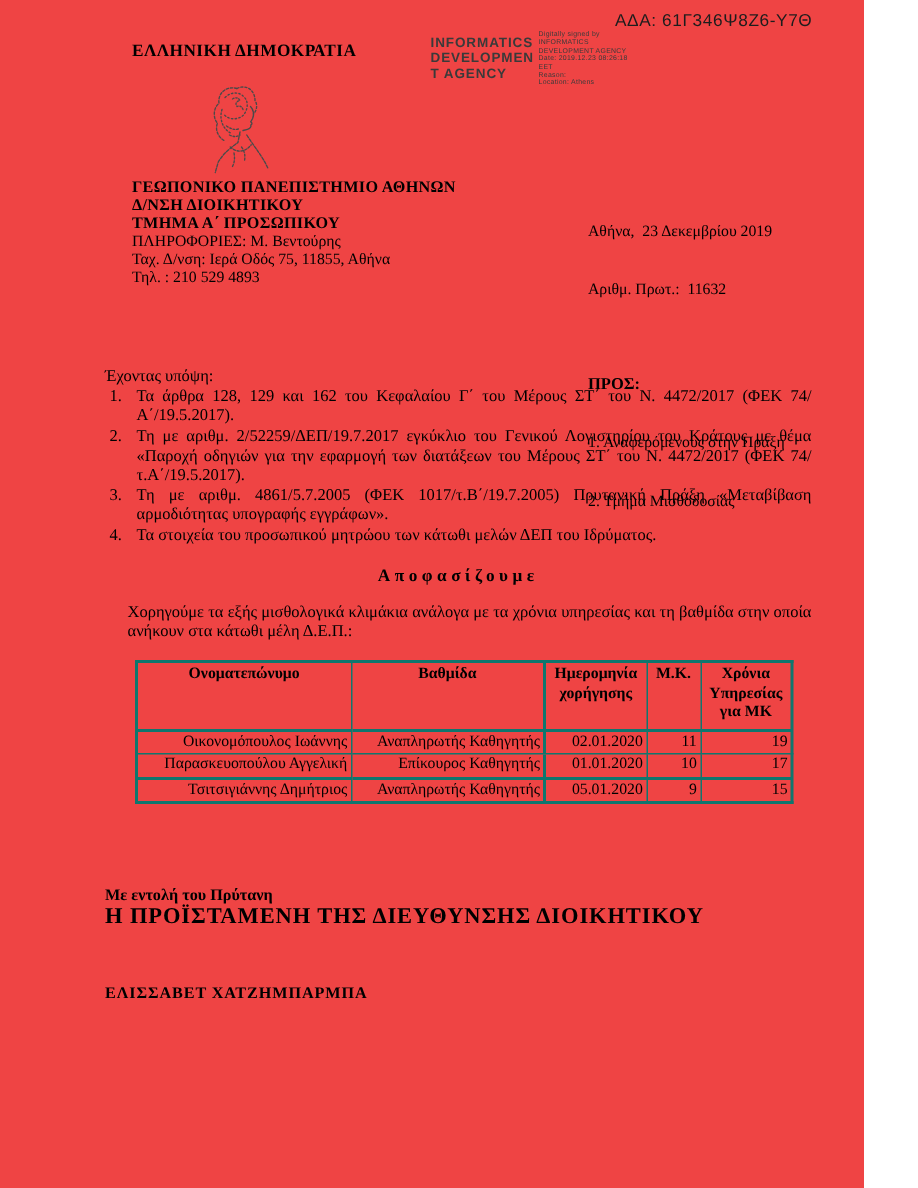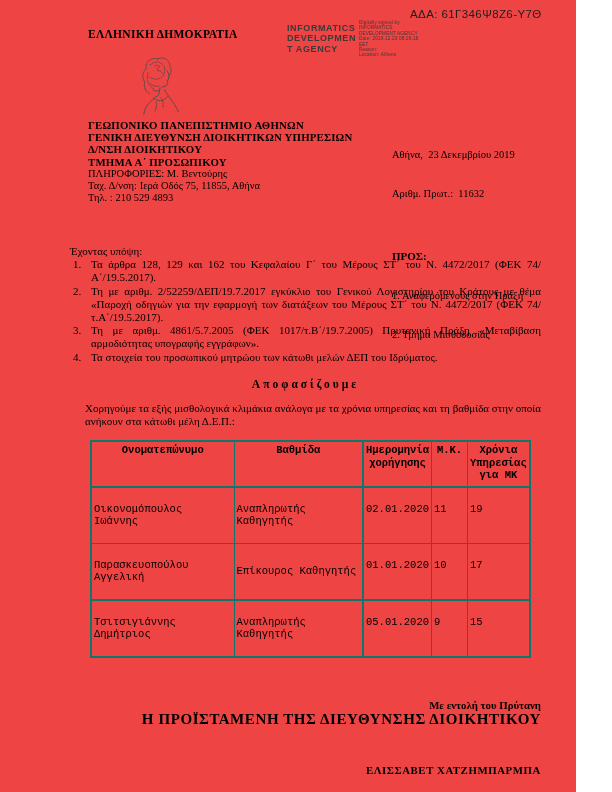--- a/index.html
+++ b/index.html
@@ -42,32 +42,32 @@
   .praxi { text-align:center; font-weight:bold; font-size:11.5px; letter-spacing:1.5px; }
   .preamble { margin-top:4px; }
   ol.items { list-style:none; }
   ol.items li { display:flex; }
   .num { flex:none; width:21px; padding-left:3px; }
   .itext { flex:1; text-align:justify; }
   .decide { text-align:center; font-weight:bold; font-size:11.5px; letter-spacing:3px; margin-top:14px; }
   .grant { margin:11px 0 0 15px; width:456px; text-align:justify; }
   
   table.mk { border-collapse:collapse; margin:12px 0 0 20px; table-layout:fixed; }
-  table.mk, table.mk th, table.mk td { border:1px solid #0f766e;font-family:Liberation Mono, monospace; }
+  table.mk, table.mk th, table.mk td { border:1px solid #0f766e; }
   table.mk { border-width:2px; }
   table.mk th {
     font-size:10.5px; font-weight:bold; text-align:center; vertical-align:top;
     padding:2px 2px 4px; border-bottom-width:2px; line-height:12.5px;
   }
-  table.mk td { font-size:10.5px; text-align:left; vertical-align:top; padding:15px 2px; line-height:12.5px; }
+  table.mk td { font-size:10.5px; text-align:right; vertical-align:top; padding:1px 2px; line-height:12.5px; }
   table.mk td.mid { vertical-align:middle; }
   table.mk .thick-left { border-left-width:2px; }
   table.mk tr.thick-top td { border-top-width:2px; }
   
-  .sig { margin-top:41px; text-align:right; }
+  .sig { margin-top:55px; text-align:left; }
   .sig .l1 { font-weight:bold; font-size:10.8px; }
   .sig .l2 { font-weight:bold; font-size:15px; letter-spacing:.6px; margin-top:.5px; }
   .sig .name { font-weight:bold; font-size:10.8px; letter-spacing:.6px; margin-top:38px; }
 </style>
 </head>
 <body>
 
 <div class="page">
 
   <div class="ada">ΑΔΑ: 61Γ346Ψ8Ζ6-Υ7Θ</div>
@@ -102,21 +102,20 @@
       <path d="M19 11 C23 7 29 7 32 11 C35 14 34 20 31 23 C27.5 26 21.5 26 18.5 22.5" stroke-dasharray="1 1.5"></path>
       <path d="M17 19 C15 25 17.5 32 22.5 34.5" stroke-dasharray="1 1.4"></path>
       <path d="M24 12 q3 -2 5 1 q-4 1 -2 4 q3 -1 4 2" stroke-dasharray="1 1.2"></path>
       <path d="M20 30 q4 3 8 2 M22 36 q4 2 7 0" stroke-dasharray="1.2 1.2"></path>
       <path d="M30 44 q3 4 2 9 M25 48 q1 5 -1 9" stroke-dasharray="1.4 1.2"></path>
     </g>
   </svg>
 
   <div class="sender">
     <div class="b">ΓΕΩΠΟΝΙΚΟ ΠΑΝΕΠΙΣΤΗΜΙΟ ΑΘΗΝΩΝ</div>
-    <div class="b">ΓΕΝΙΚΗ ΔΙΕΥΘΥΝΣΗ ΔΙΟΙΚΗΤΙΚΩΝ ΥΠΗΡΕΣΙΩΝ</div>
     <div class="b">Δ/ΝΣΗ ΔΙΟΙΚΗΤΙΚΟΥ</div>
     <div class="b">ΤΜΗΜΑ Α΄ ΠΡΟΣΩΠΙΚΟΥ</div>
     <div>ΠΛΗΡΟΦΟΡΙΕΣ: Μ. Βεντούρης</div>
     <div>Ταχ. Δ/νση: Ιερά Οδός 75, 11855, Αθήνα</div>
     <div>Τηλ. : 210 529 4893</div>
   </div>
 
   <div class="meta">
     <div>Αθήνα,  23 Δεκεμβρίου 2019</div>
     <div>Αριθμ. Πρωτ.:  11632</div>

